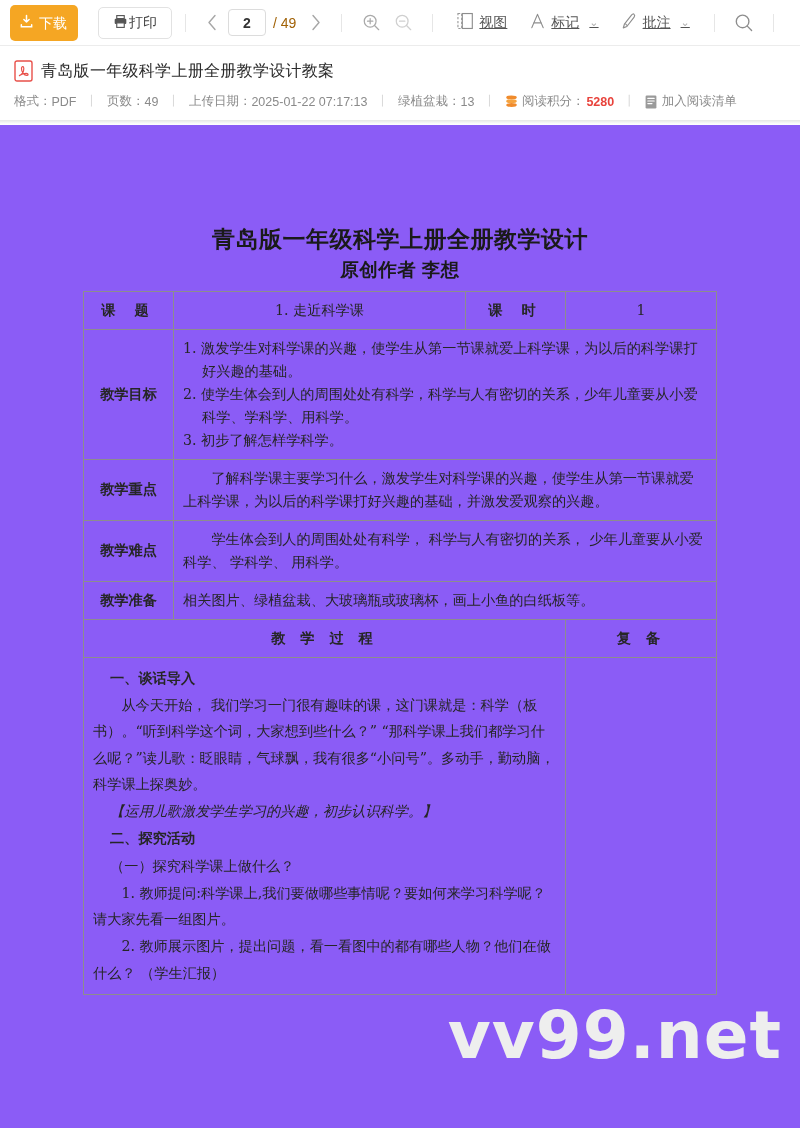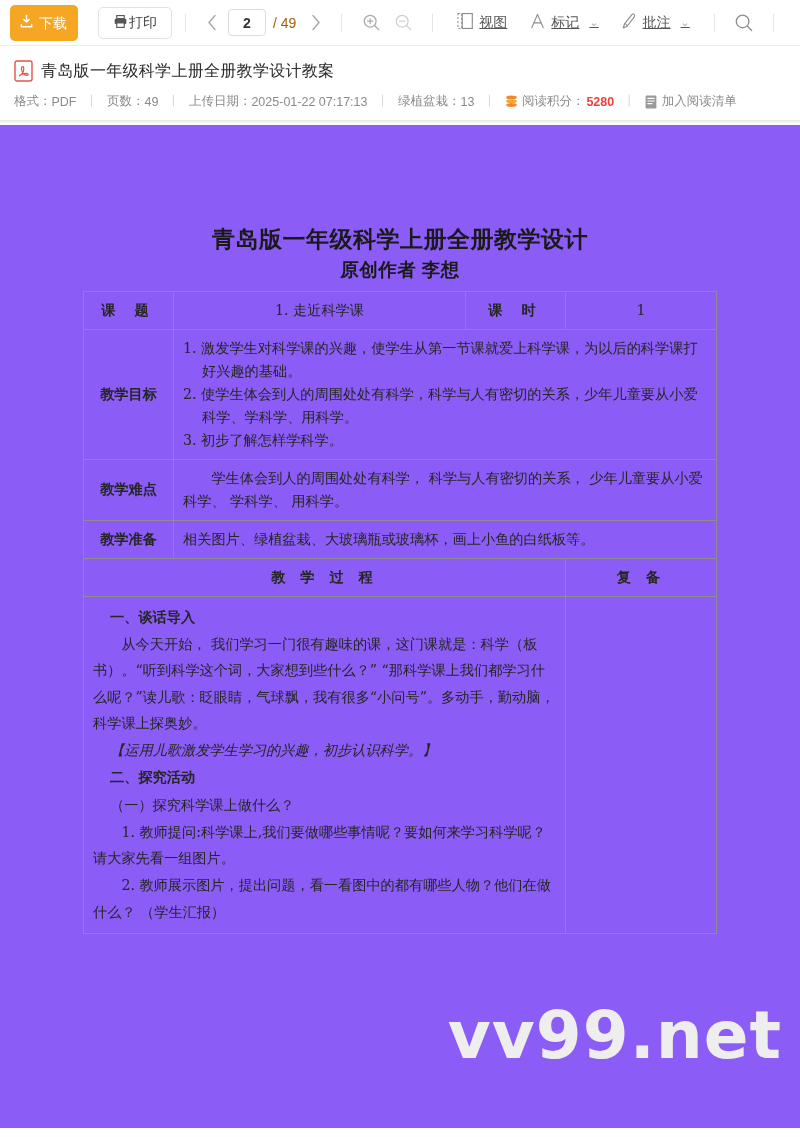--- a/index.html
+++ b/index.html
@@ -430,20 +430,26 @@
           <td class="lbl-cell">教学目标</td>
           <td colspan="3">
             <ul class="goal-list">
               <li>1. 激发学生对科学课的兴趣，使学生从第一节课就爱上科学课，为以后的科学课打好兴趣的基础。</li>
               <li>2. 使学生体会到人的周围处处有科学，科学与人有密切的关系，少年儿童要从小爱科学、学科学、用科学。</li>
               <li>3. 初步了解怎样学科学。</li>
             </ul>
           </td>
         </tr>
 
+        <tr>
+          <td class="lbl-cell">教学重点</td>
+          <td colspan="3">
+            <p class="para">了解科学课主要学习什么，激发学生对科学课的兴趣，使学生从第一节课就爱上科学课，为以后的科学课打好兴趣的基础，并激发爱观察的兴趣。</p>
+          </td>
+        </tr>
 
         <tr>
           <td class="lbl-cell">教学难点</td>
           <td colspan="3">
             <p class="para">学生体会到人的周围处处有科学， 科学与人有密切的关系， 少年儿童要从小爱科学、 学科学、 用科学。</p>
           </td>
         </tr>
 
         <tr>
           <td class="lbl-cell">教学准备</td>

